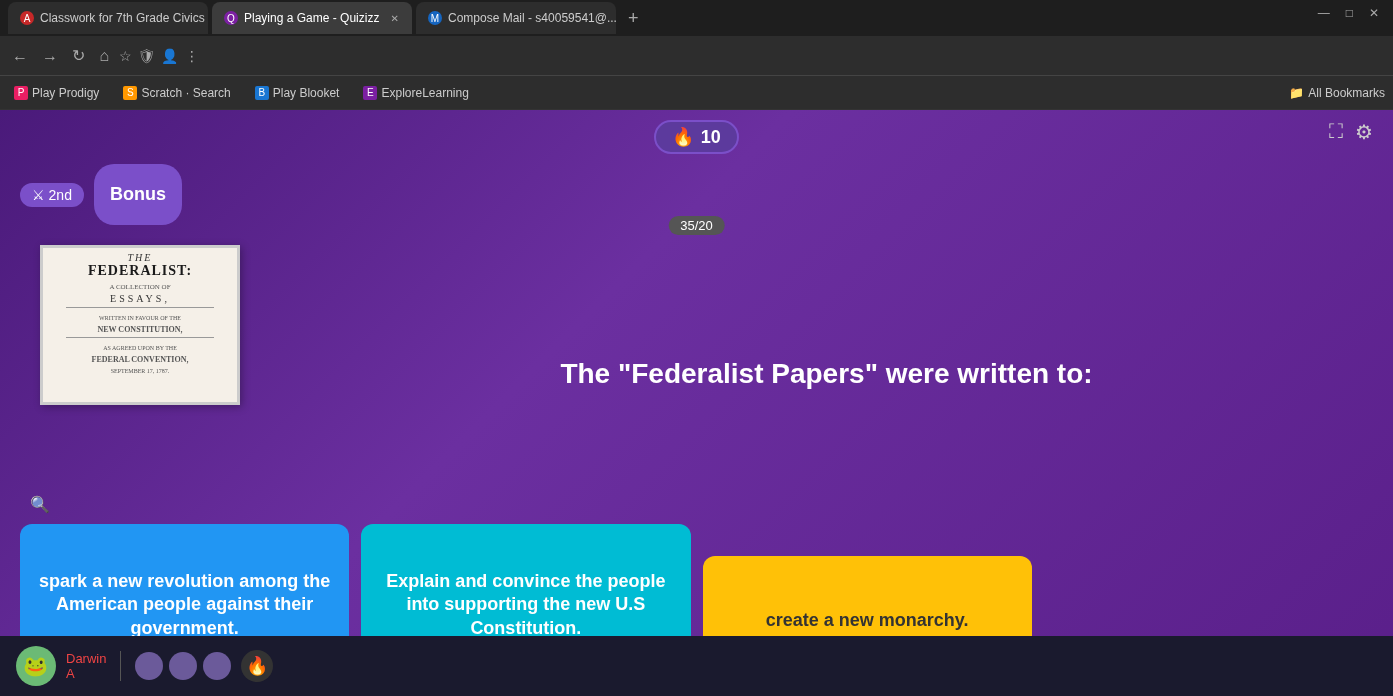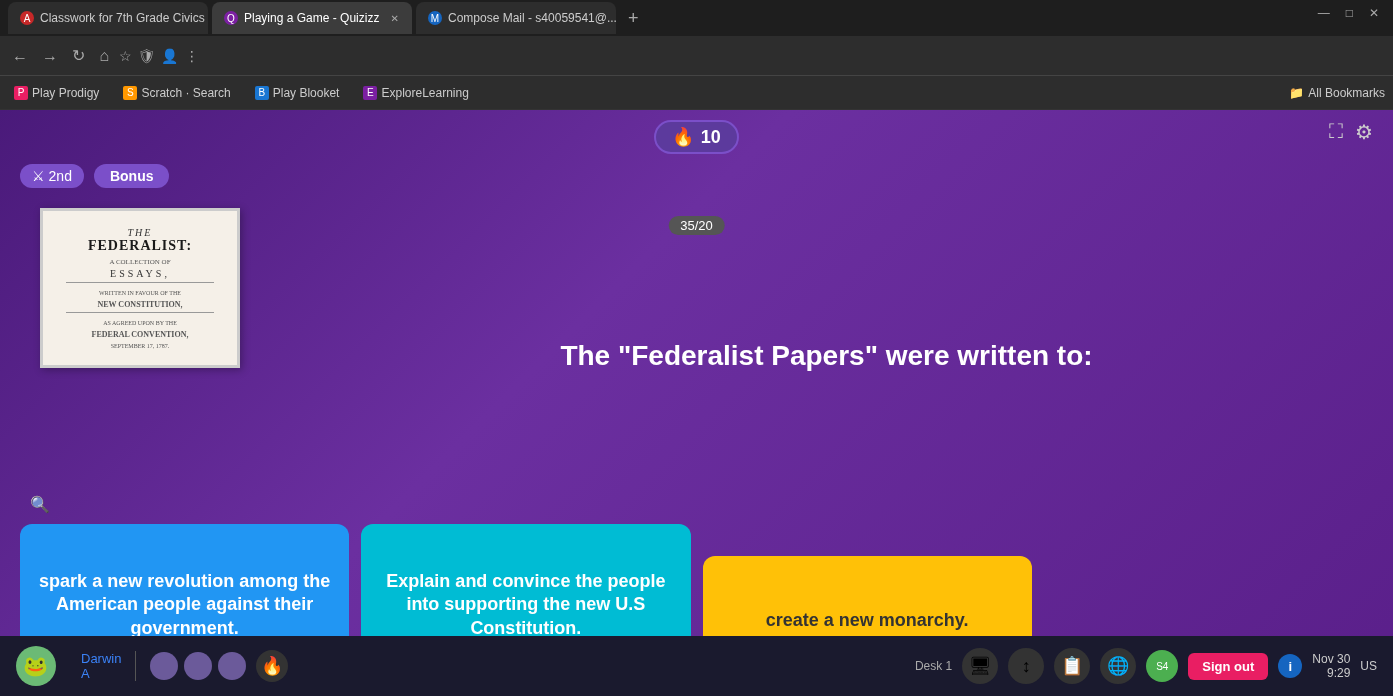--- a/index.html
+++ b/index.html
@@ -242,23 +242,23 @@
       color: #fff;
       font-size: 14px;
       display: flex;
       align-items: center;
       gap: 4px;
     }
 
     .bonus-badge {
       background: #7b4fc9;
       border-radius: 20px;
-      padding: 4px 16px;
-      color: #fff;
-      font-size: 14px;
+      padding: 20px 16px;
+      color: #fff;
+      font-size: 18px;
       font-weight: bold;
     }
 
     .progress-indicator {
       background: #555;
       border-radius: 12px;
       padding: 2px 12px;
       color: #fff;
       font-size: 13px;
       position: absolute;
@@ -282,21 +282,20 @@
     }
 
     .federalist-image {
       background: #f5f0e8;
       border: 3px solid #ccc;
       width: 200px;
       height: 160px;
       display: flex;
       flex-direction: column;
       align-items: center;
-      justify-content: center;
       padding: 4px;
       font-family: Georgia, serif;
       margin: 10px auto;
       box-shadow: 2px 2px 8px rgba(0,0,0,0.3);
     }
 
     .fed-title {
       font-size: 10px;
       color: #333;
       text-align: center;
@@ -402,23 +401,22 @@
       border-radius: 50%;
       background: #6bba75;
       display: flex;
       align-items: center;
       justify-content: center;
       font-size: 20px;
       flex-shrink: 0;
     }
 
     .user-info {
-      color: #3b82f6;
+      color: #ef4444;
       font-size: 13px;
-      margin-left: 15px;
     }
 
     .divider {
       width: 1px;
       height: 30px;
       background: #555;
       margin: 0 4px;
     }
 
     .taskbar-dots {
@@ -654,28 +652,13 @@
     <div>A</div>
   </div>
   <div class="divider"></div>
   <div class="taskbar-dots">
     <div class="dot"></div>
     <div class="dot"></div>
     <div class="dot"></div>
   </div>
   <div class="fire-badge">🔥</div>
 
-  <div class="taskbar-right">
-    <span class="desk-label">Desk 1</span>
-    <div class="taskbar-app">🖥</div>
-    <div class="taskbar-app">↕</div>
-    <div class="taskbar-app">📋</div>
-    <div class="taskbar-app">🌐</div>
-    <div class="green-circle">S4</div>
-    <button class="signout-btn">Sign out</button>
-    <div class="info-badge">i</div>
-    <div class="time-info">
-      <div>Nov 30</div>
-      <div>9:29</div>
-    </div>
-    <span class="wifi-info">US</span>
-  </div>
 </div>
 
 </body></html>

